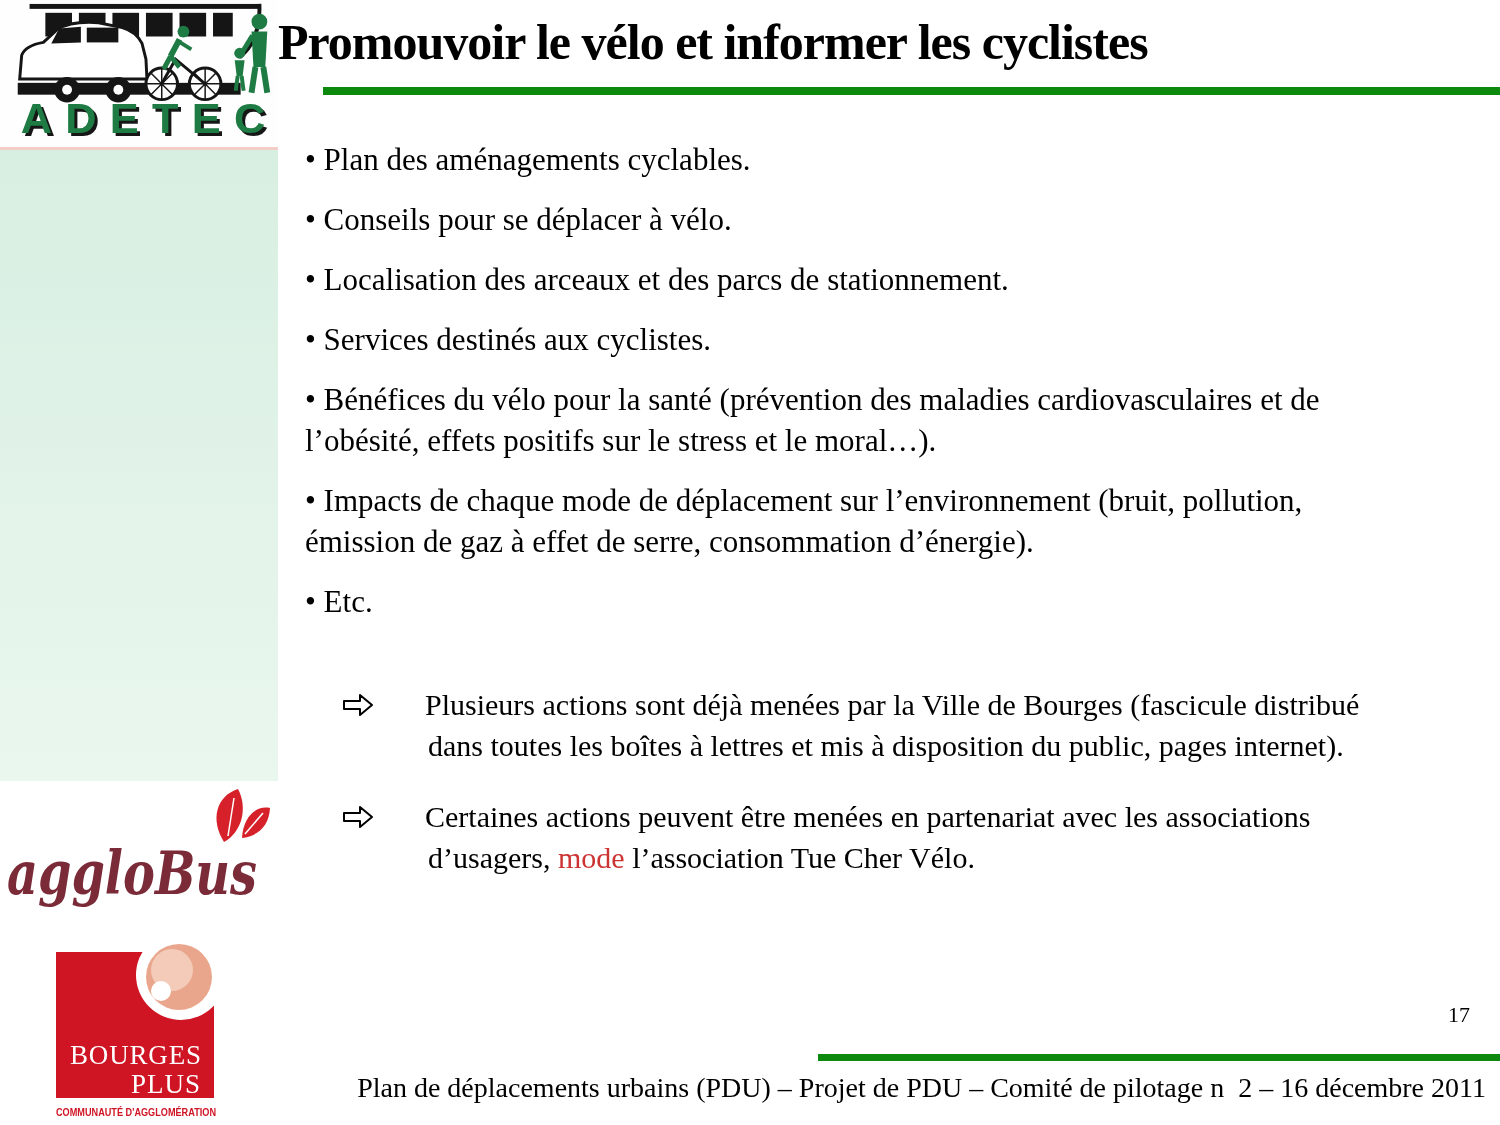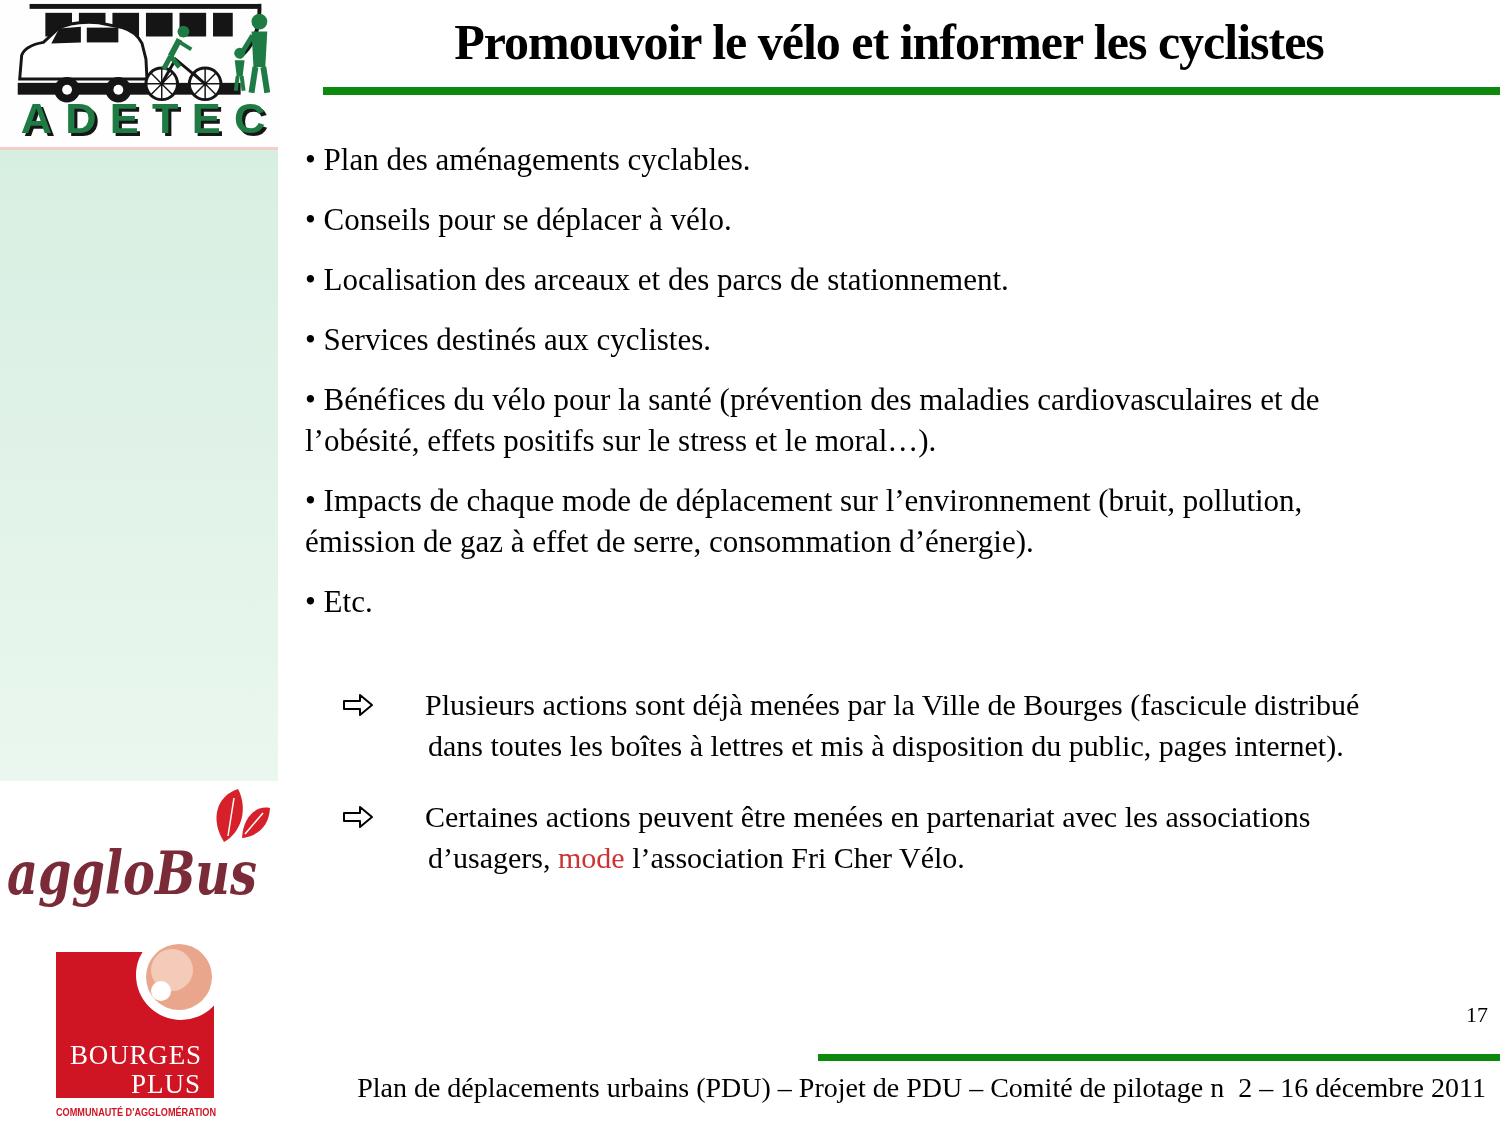--- a/index.html
+++ b/index.html
@@ -19,21 +19,21 @@
   .mint-band {
     position:absolute; left:0; top:150px; width:278px; height:631px;
     background:linear-gradient(180deg,#d7efe1 0%,#e2f3e9 55%,#eaf7ef 100%);
   }
   .agglobus-box { position:absolute; left:0; top:782px; width:272px; height:156px; }
   .bourges-box  { position:absolute; left:50px; top:944px; width:176px; height:178px; }
 
   
   .slide-title {
     position:absolute; left:278px; right:0; top:10px;
-    text-align:center; font-size:50px; font-weight:bold; letter-spacing:-1px;
+    font-size:50px; font-weight:bold; letter-spacing:-1px;
     line-height:64px;
   }
   .title-underline {
     position:absolute; left:323px; right:0; top:87px; height:8px;
     background:#0d8a0d;
   }
 
   
   .content {
     position:absolute; left:305px; top:139px; width:1190px; overflow:hidden;
@@ -45,21 +45,21 @@
   .arrow-list { margin-top:62px; }
   .arrow-list p.arrow-item {
     margin:0 0 30px 0; font-size:30px; line-height:41px;
     white-space:pre-wrap; padding-left:123px; text-indent:-43px;
   }
   .arrow-icon { display:inline-block; width:32px; margin-right:8px; }
   .arrow-icon svg { vertical-align:-2px; }
   .hl-red { color:#cc3333; }
 
   
-  .page-number { position:absolute; top:1002px; right:12px; font-size:22px; }
+  .page-number { position:absolute; top:1002px; right:30px; font-size:22px; }
   .footer-bar  { position:absolute; left:818px; right:0; top:1054px; height:7px; background:#0d8a0d; }
   .footer-text {
     position:absolute; left:348px; right:14px; top:1072px;
     font-size:28px; text-align:right; white-space:nowrap;
   }
 </style>
 </head>
 <body>
 
 <div class="sidebar">
@@ -161,19 +161,19 @@
 
   <div class="arrow-list">
     <p class="arrow-item"><span class="arrow-icon"><svg width="32" height="24" viewBox="0 0 32 24">
             <path d="M2,8 H18 V2 L30,12 L18,22 V16 H2 Z" fill="#ffffff" stroke="#000000" stroke-width="2" stroke-linejoin="round"></path>
           </svg></span><span>Plusieurs actions sont déjà menées par la Ville de Bourges (fascicule distribué
 dans toutes les boîtes à lettres et mis à disposition du public, pages internet).</span></p>
 
     <p class="arrow-item"><span class="arrow-icon"><svg width="32" height="24" viewBox="0 0 32 24">
             <path d="M2,8 H18 V2 L30,12 L18,22 V16 H2 Z" fill="#ffffff" stroke="#000000" stroke-width="2" stroke-linejoin="round"></path>
           </svg></span><span>Certaines actions peuvent être menées en partenariat avec les associations
-d’usagers, </span><span class="hl-red">mode</span><span> l’association Fri Cher Vélo.</span></p>
+d’usagers, </span><span class="hl-red">mode</span><span> l’association Tue Cher Vélo.</span></p>
   </div>
 </div>
 
 <div class="page-number">17</div>
 <div class="footer-bar"></div>
 <div class="footer-text">Plan de déplacements urbains (PDU) – Projet de PDU – Comité de pilotage n&nbsp;&nbsp;2 – 16 décembre 2011</div>
 
 </body></html>

